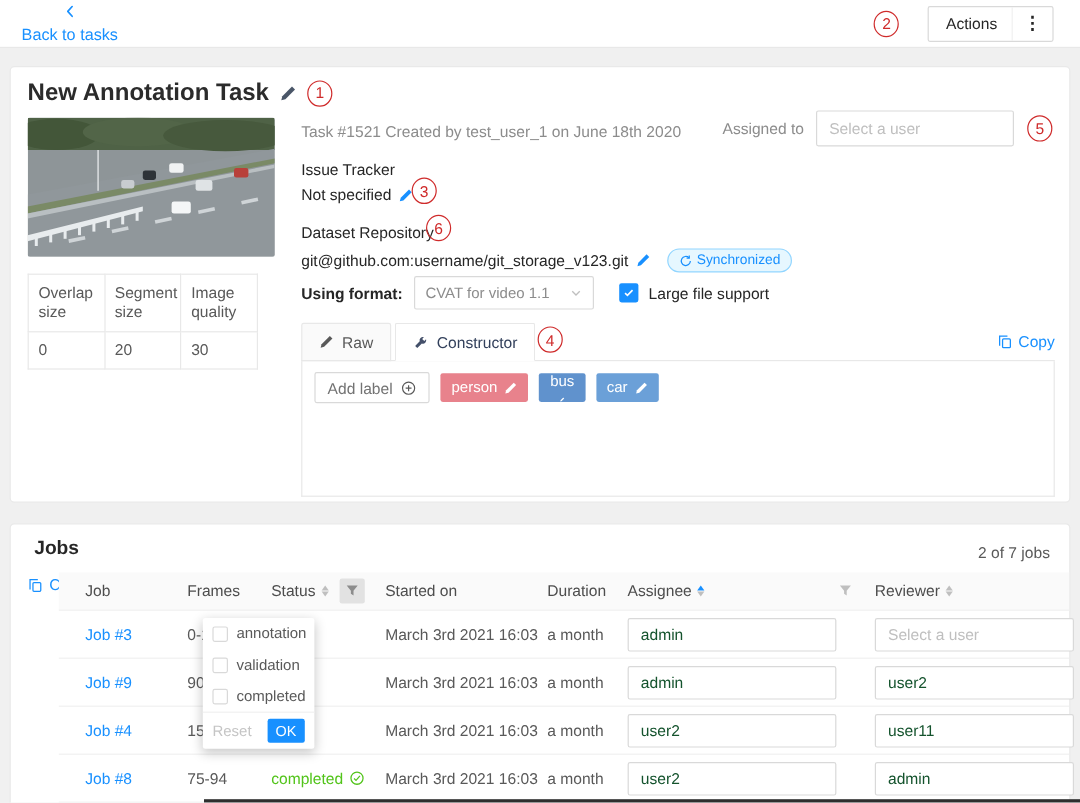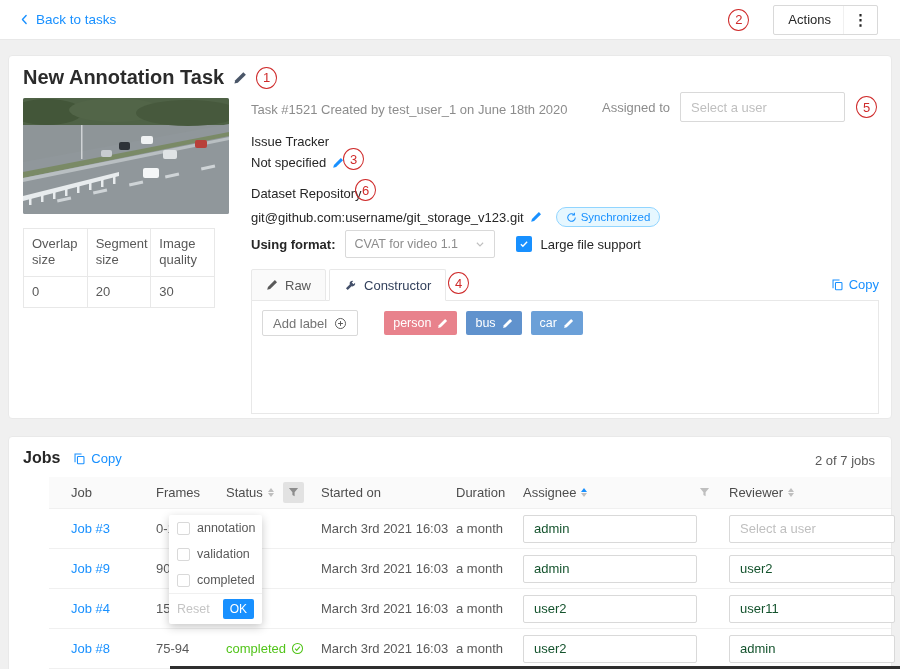--- a/index.html
+++ b/index.html
@@ -3,21 +3,21 @@
 <meta charset="utf-8">
 <style>
   * { margin:0; padding:0; box-sizing:border-box; }
   html,body { width:900px; height:669px; }
   body { font-family:"Liberation Sans", sans-serif; background:#f0f0f0; color:#262626; font-size:13px; }
   .screen { position:relative; width:900px; height:669px; overflow:hidden; background:#f0f0f0; }
   [data-interactable="true"] { cursor:pointer; }
 
   
   .topbar { position:absolute; top:0; left:0; right:0; height:40px; background:#fff; border-bottom:1px solid #e8e8e8; display:flex; align-items:center; padding:0 22px 0 18px; }
-  .back { display:flex; align-items:center; gap:5px; color:#1890ff; font-size:13.5px; }
+  .back { display:flex; align-items:center; gap:5px; color:#1890ff; font-size:13.5px;flex-direction:column; }
   .topbar-right { margin-left:auto; display:flex; align-items:center; gap:24px; }
   .actions-btn { display:flex; align-items:center; height:30px; background:#fff; border:1px solid #d9d9d9; border-radius:2px; font-size:13px; color:#262626; }
   .actions-label { padding:0 12px 0 14px; }
   .actions-dots { padding:0 9px; font-size:15px; color:#262626; border-left:1px solid #f0f0f0; line-height:28px; font-weight:700; }
 
   .callout { width:21px; height:22px; border:1.6px solid #cf2b2b; border-radius:50%; color:#cf2b2b; font-size:13px; display:flex; align-items:center; justify-content:center; flex:none; background:transparent; z-index:8; }
 
   .card { position:absolute; left:8px; width:884px; background:#fff; border:1px solid #e9e9e9; border-radius:4px; }
   .task-card { top:55px; height:364px; }
   .jobs-card { top:436px; height:300px; }
@@ -55,21 +55,21 @@
   .tab-content { border:1px solid #e8e8e8; border-top:none; height:113px; padding:9px 10px; display:flex; align-items:flex-start; gap:9px; background:#fff; }
   .add-label-btn { display:inline-flex; align-items:center; gap:7px; height:26px; padding:0 10px; border:1px solid #d9d9d9; border-radius:2px; background:#fff; font-size:13px; color:#737373; }
   .tag { display:inline-flex; align-items:center; gap:6px; height:24px; padding:0 9px; border-radius:2px; color:#fff; font-size:12.5px; margin-top:1px; }
 
   .co3 { position:absolute; left:334px; top:92px; }
   .co5 { position:absolute; right:14px; top:40px; }
   .co6 { position:absolute; left:346px; top:123px; }
   .co4 { position:absolute; left:197px; top:4px; }
 
   
-  .jobs-head { position:absolute; left:14px; top:12px; display:flex; align-items:center; gap:13px; }
+  .jobs-head { position:absolute; left:14px; top:12px; display:flex; align-items:center; gap:13px;flex-direction:column; }
   .jobs-title { font-size:16px; font-weight:700; color:#262626; }
   .jobs-copy { display:flex; align-items:center; gap:5px; color:#1890ff; font-size:13px; }
   .jobs-count { position:absolute; right:16px; top:16px; font-size:13px; color:#595959; }
 
   .jtable { position:absolute; left:0; right:0; top:40px;padding-left:40px; }
   .jrow { display:grid; grid-template-columns:85px 70px 95px 135px 67px 206px 188px; align-items:center; padding-left:22px; }
   .jhead { height:32px; background:#fafafa; border-bottom:1px solid #f0f0f0; font-size:13px; color:#4d4d4d; font-weight:500; }
   .jr { height:40px; border-bottom:1px solid #f0f0f0; font-size:13px; color:#595959; }
   .job-link { color:#1890ff; }
   .hcell { display:flex; align-items:center; gap:5px; }
@@ -253,27 +253,27 @@
         </div>
       </div>
       <div class="tab-content" data-interactable="false">
         <button class="add-label-btn" data-interactable="true">
           <span data-interactable="false">Add label</span>
           <svg width="13" height="13" viewBox="0 0 16 16" data-interactable="false">
               <circle cx="8" cy="8" r="6.2" fill="none" stroke="#595959" stroke-width="1.2"></circle>
               <path d="M8 5v6M5 8h6" stroke="#595959" stroke-width="1.2"></path>
             </svg>
         </button>
-        <span class="tag" data-interactable="true" style="background: rgb(232, 130, 140); margin-left: 17px;">
+        <span class="tag" data-interactable="true" style="background: rgb(232, 130, 140);">
           <span data-interactable="false">person</span>
           <svg width="11" height="11" viewBox="0 0 16 16" data-interactable="true">
               <path d="M11.8 1.3l2.9 2.9-9.2 9.2-3.9 1 1-3.9z" fill="#ffffff"></path>
             </svg>
         </span>
-        <span class="tag" data-interactable="true" style="background: rgb(96, 146, 205);">
+        <span class="tag" data-interactable="true" style="background: rgb(96, 146, 205); flex-direction: column;">
           <span data-interactable="false">bus</span>
           <svg width="11" height="11" viewBox="0 0 16 16" data-interactable="true">
               <path d="M11.8 1.3l2.9 2.9-9.2 9.2-3.9 1 1-3.9z" fill="#ffffff"></path>
             </svg>
         </span>
         <span class="tag" data-interactable="true" style="background: rgb(107, 160, 216);">
           <span data-interactable="false">car</span>
           <svg width="11" height="11" viewBox="0 0 16 16" data-interactable="true">
               <path d="M11.8 1.3l2.9 2.9-9.2 9.2-3.9 1 1-3.9z" fill="#ffffff"></path>
             </svg>

